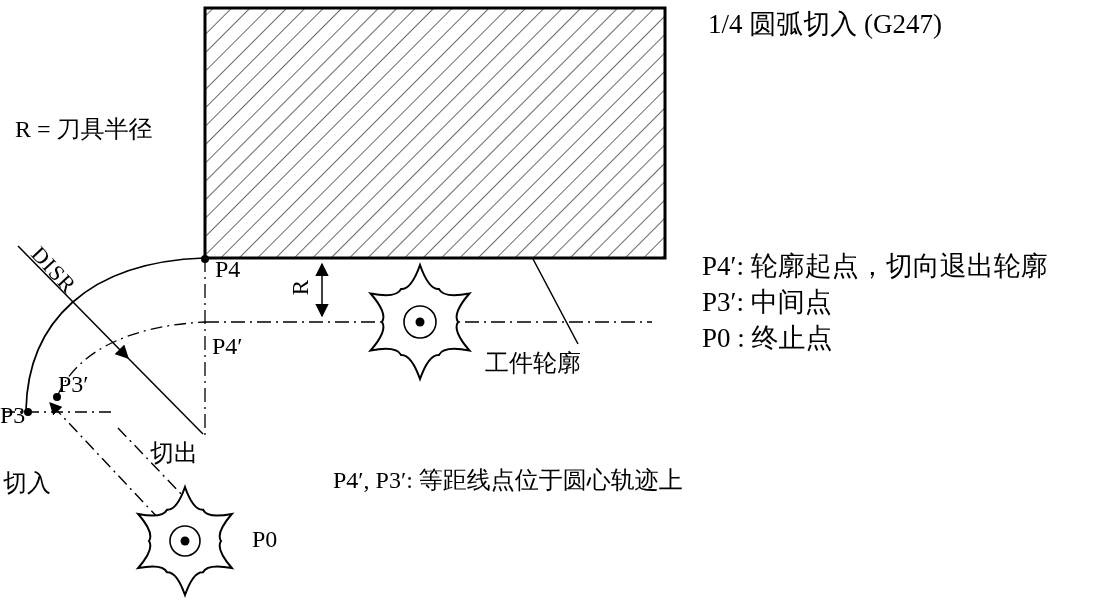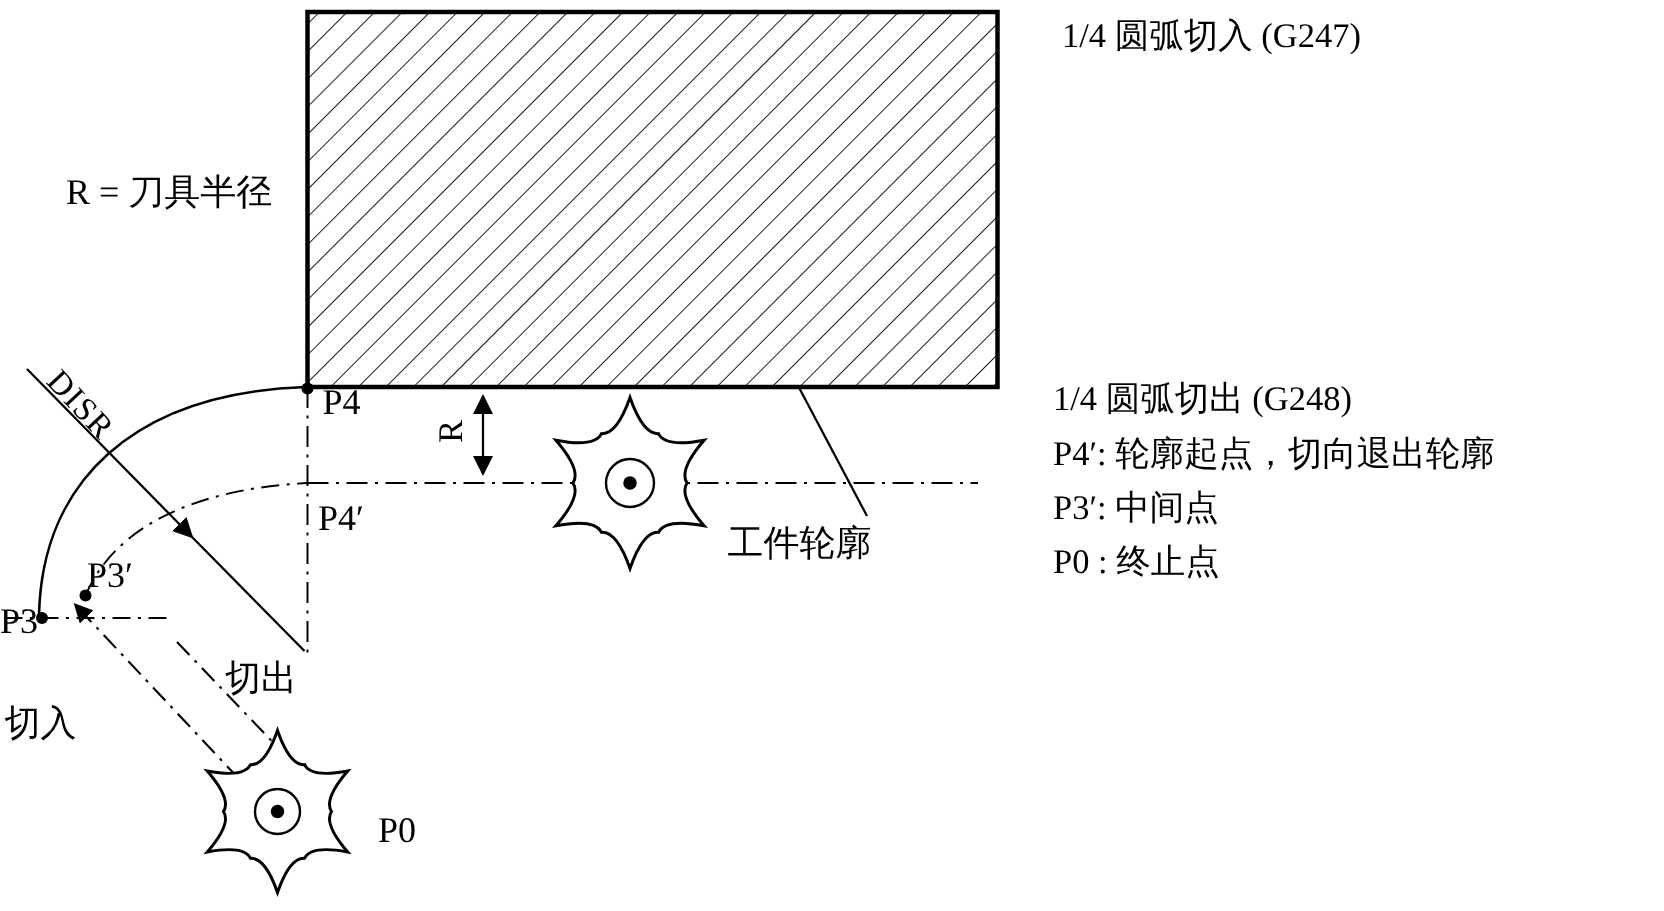--- a/index.html
+++ b/index.html
@@ -2,21 +2,21 @@
 <html><head>
 <meta charset="utf-8">
 <style>
   html,body{margin:0;padding:0;background:#ffffff;}
   .stage{
     position:relative;width:1109px;height:607px;background:#ffffff;
     font-family:"Liberation Serif","DejaVu Serif",serif;color:#000;overflow:hidden;
   }
   .stage svg{position:absolute;left:0;top:0;}
   .lbl{position:absolute;white-space:nowrap;font-size:24px;line-height:1.1;}
-  .legend{position:absolute;white-space:nowrap;font-size:23px;line-height:36px;}
+  .legend{position:absolute;white-space:nowrap;font-size:27px;line-height:36px;}
   .legend .t{margin-bottom:1px;}
   .note{position:absolute;white-space:nowrap;font-size:24px;}
   .rot-disr{transform:rotate(47deg);transform-origin:0 0;font-size:22px;letter-spacing:1px;}
   .rot-r{transform:rotate(-90deg);transform-origin:center center;font-size:23px;}
 </style>
 </head>
 <body>
 
 <div class="stage">
 
@@ -59,39 +59,39 @@
 
     <path fill="#fff" stroke="#000" stroke-width="2" d="M420.0 265.0Q428.7 289.7 439.0 289.1Q443.6 298.4 469.4 293.5Q452.3 313.3 458.0 322.0Q452.3 330.7 469.4 350.5Q443.6 345.6 439.0 354.9Q428.7 354.3 420.0 379.0Q411.3 354.3 401.0 354.9Q396.4 345.6 370.6 350.5Q387.7 330.7 382.0 322.0Q387.7 313.3 370.6 293.5Q396.4 298.4 401.0 289.1Q411.3 289.7 420.0 265.0Z"></path>
     <circle cx="420" cy="322" r="16" fill="none" stroke="#000" stroke-width="1.6"></circle>
     <circle cx="420" cy="322" r="4.5" fill="#000"></circle>
 
     <path fill="#fff" stroke="#000" stroke-width="2" d="M185.0 487.0Q193.2 510.4 203.0 509.8Q207.4 518.6 231.8 514.0Q215.6 532.8 221.0 541.0Q215.6 549.2 231.8 568.0Q207.4 563.4 203.0 572.2Q193.2 571.6 185.0 595.0Q176.8 571.6 167.0 572.2Q162.6 563.4 138.2 568.0Q154.4 549.2 149.0 541.0Q154.4 532.8 138.2 514.0Q162.6 518.6 167.0 509.8Q176.8 510.4 185.0 487.0Z"></path>
     <circle cx="185" cy="541" r="15" fill="none" stroke="#000" stroke-width="1.6"></circle>
     <circle cx="185" cy="541" r="4.5" fill="#000"></circle>
   </svg>
 
-  <div class="lbl" style="left:44px;top:116px">R = 刀具半径</div>
+  <div class="lbl" style="left:15px;top:116px">R = 刀具半径</div>
 
   <div class="legend" style="left:708px;top:6px">
     <div class="t">1/4 圆弧切入 (G247)</div>
   </div>
 
   <div class="legend" style="left:702px;top:248px">
-    <div class="t">1/4 圆弧切出 (G248)</div>
     <div>P4′: 轮廓起点，切向退出轮廓</div>
     <div>P3′: 中间点</div>
     <div>P0 : 终止点</div>
   </div>
 
   <div class="lbl" style="left:485px;top:350px">工件轮廓</div>
 
   <div class="lbl rot-disr" style="left:44px;top:242px">DISR</div>
 
   <div class="lbl" style="left:215px;top:256px">P4</div>
   <div class="lbl rot-r" style="left:293px;top:275px">R</div>
   <div class="lbl" style="left:212px;top:333px">P4′</div>
   <div class="lbl" style="left:58px;top:371px">P3′</div>
   <div class="lbl" style="left:0px;top:402px">P3</div>
   <div class="lbl" style="left:150px;top:440px">切出</div>
   <div class="lbl" style="left:3px;top:470px">切入</div>
-  <div class="lbl" style="left:252px;top:541px">P0</div>
+  <div class="lbl" style="left:252px;top:526px">P0</div>
 
+  <div class="note" style="left:333px;top:464px">P4′, P3′: 等距线点位于圆心轨迹上</div>
 </div>
 
 </body></html>

